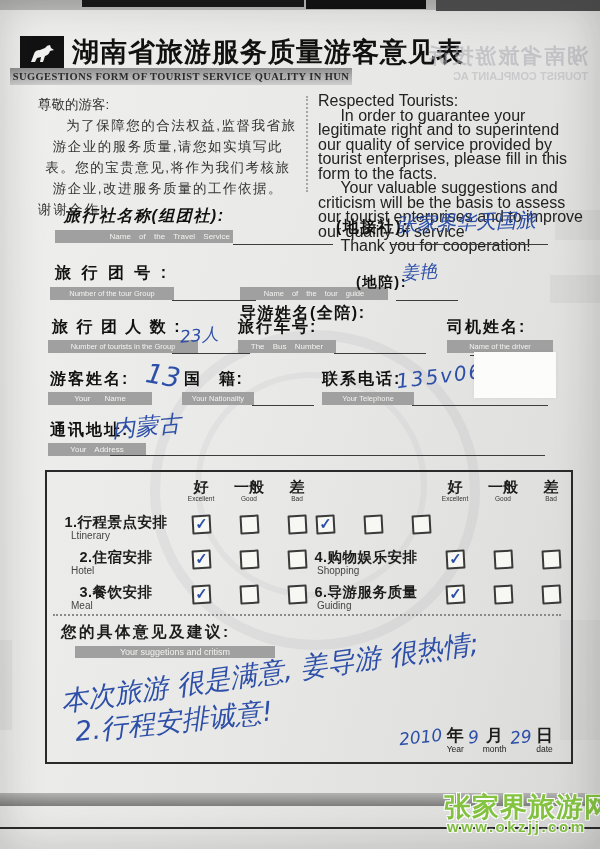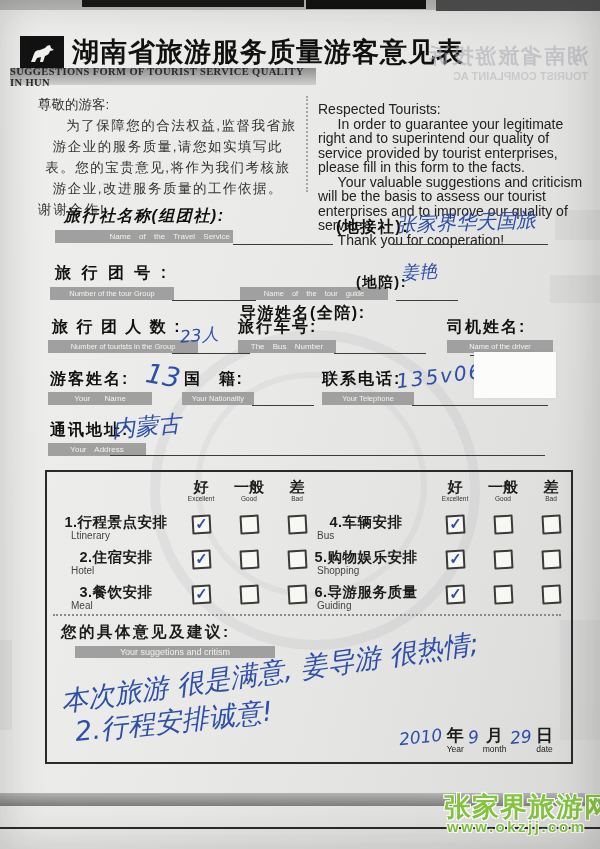--- a/index.html
+++ b/index.html
@@ -18,29 +18,29 @@
   
   .seal{position:absolute;left:150px;top:330px;width:310px;height:300px;border:10px solid rgba(130,130,150,.10);border-radius:50%;}
   .seal2{position:absolute;left:195px;top:372px;width:220px;height:214px;border:6px solid rgba(130,130,150,.08);border-radius:50%;}
   .bleed{position:absolute;background:rgba(110,110,125,.08);}
   .mirror{position:absolute;transform:scaleX(-1);color:#a9a9b2;opacity:.55;white-space:nowrap;}
   .mirror.cn{font-size:21px;font-weight:bold;letter-spacing:2px;}
   .mirror.en{font-size:11px;font-weight:bold;color:#b4b4bc;}
   
   .logo{position:absolute;left:20px;top:36px;width:44px;height:36px;background:#121212;display:flex;align-items:center;justify-content:center;}
   .title-cn{position:absolute;left:72px;top:34px;font-size:27px;font-weight:bold;letter-spacing:1px;color:#111;}
-  .title-en-bar{position:absolute;left:10px;top:68px;width:306px;height:17px;
+  .title-en-bar{position:absolute;left:10px;top:68px;width:342px;height:17px;
       background:linear-gradient(180deg,#8f8f8f,#cfcfcf);display:flex;align-items:center;justify-content:center;}
   .title-en-bar span{font-family:"Liberation Serif",serif;font-weight:bold;font-size:10.5px;color:#2a2a2a;letter-spacing:.4px;}
   
   .intro-cn{position:absolute;left:38px;top:94px;width:260px;font-size:13.5px;line-height:21px;color:#333;}
   .intro-cn .body{text-indent:2em;letter-spacing:1.5px;text-align:center;}
   .intro-cn .close{text-align:left;padding-right:14px;letter-spacing:2px;}
   .intro-div{position:absolute;left:306px;top:96px;height:96px;border-left:2px dotted #a6a6a6;}
-  .intro-en{position:absolute;left:318px;top:94px;width:268px;font-size:14px;line-height:14.5px;color:#222;margin-top:8px;}
+  .intro-en{position:absolute;left:318px;top:94px;width:268px;font-size:16px;line-height:14.5px;color:#222;}
   .intro-en p{margin:0;text-indent:1.4em;}
   .intro-en p.first{text-indent:0;}
   
   .lb{position:absolute;font-weight:bold;font-size:16px;letter-spacing:1.5px;color:#111;white-space:nowrap;}
   .lb.small{font-size:14.5px;}
   .sub{position:absolute;background:#a0a0a0;color:#f2f2ef;font-size:8px;line-height:11px;
        padding:1px 3px;white-space:nowrap;text-align:center;}
   .sub.w6{word-spacing:6px;}.sub.w10{word-spacing:12px;}
   .uline{position:absolute;border-bottom:1.5px solid #3d3d3d;height:1px;}
   .hw{position:absolute;font-family:"DejaVu Sans",sans-serif;font-style:italic;color:#2d4fa8;white-space:nowrap;}
@@ -243,37 +243,33 @@
         <span class="hc">
             <span class="cn">一般</span>
             <span class="en">Good</span>
           </span>
         <span class="hc">
             <span class="cn">差</span>
             <span class="en">Bad</span>
           </span>
       </div>
       <div class="rrow">
-        <div class="rlabel">
-            <div class="rcn">4.车辆安排</div>
-            <div class="ren">Bus</div>
-          </div>
-        <span class="cell">
-            <span class="cbox">✓</span>
-          </span>
-        <span class="cell">
-            <span class="cbox"></span>
-          </span>
-        <span class="cell">
-            <span class="cbox"></span>
-          </span>
-      </div>
-      <div class="rrow">
-        <div class="rlabel">
-            <div class="rcn">5.购物娱乐安排</div>
+        <span class="cell">
+            <span class="cbox">✓</span>
+          </span>
+        <span class="cell">
+            <span class="cbox"></span>
+          </span>
+        <span class="cell">
+            <span class="cbox"></span>
+          </span>
+      </div>
+      <div class="rrow">
+        <div class="rlabel">
+            <div class="rcn">4.购物娱乐安排</div>
             <div class="ren">Shopping</div>
           </div>
         <span class="cell">
             <span class="cbox">✓</span>
           </span>
         <span class="cell">
             <span class="cbox"></span>
           </span>
         <span class="cell">
             <span class="cbox"></span>

